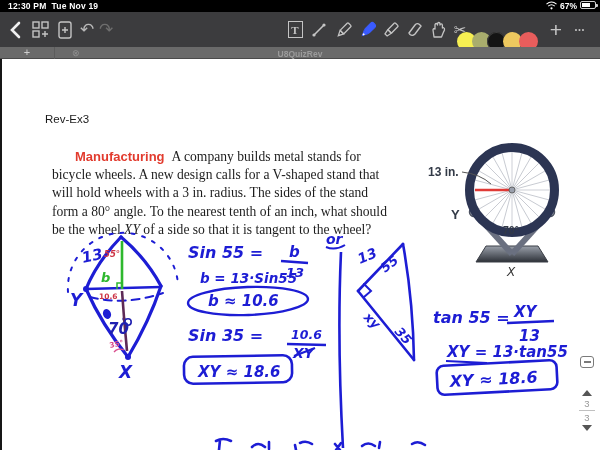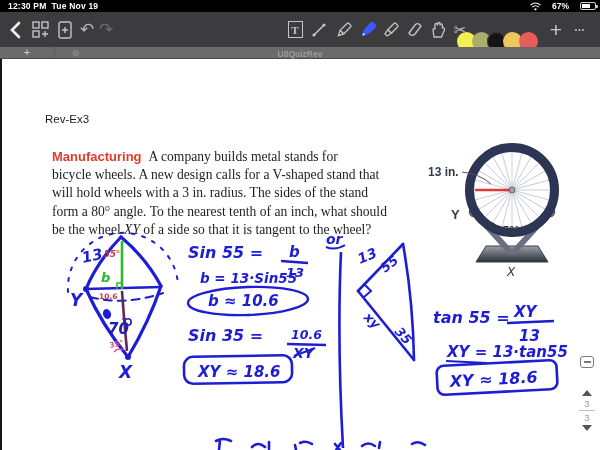--- a/index.html
+++ b/index.html
@@ -4,21 +4,21 @@
 <style>
   * { margin:0; padding:0; box-sizing:border-box; }
   html,body { width:600px; height:450px; }
   body { font-family:"Liberation Sans",sans-serif; background:#000; }
   #screen { position:relative; width:600px; height:450px; overflow:hidden; background:#fff; }
 
   
   #statusbar { position:absolute; left:0; top:0; width:600px; height:29px; background:#000;
     color:#fff; font-size:8.5px; font-weight:bold; }
   #statusbar .left { position:absolute; left:8px; top:1px; letter-spacing:.2px; }
-  #statusbar .right { position:absolute; right:4px; top:1px; display:flex; align-items:center; gap:11px; }
+  #statusbar .right { position:absolute; right:4px; top:1px; display:flex; gap:3px; }
   .batt { position:relative; width:16px; height:8px; border:1px solid #cfcfcf; border-radius:2px; }
   .batt .fill { position:absolute; left:1px; top:1px; height:4px; width:8px; background:#fff; }
   .batt .nub { position:absolute; right:-3px; top:2px; width:2px; height:3px; background:#cfcfcf; border-radius:0 1px 1px 0; }
 
   
   #toolbar { position:absolute; left:0; top:12px; width:600px; height:35px; background:#3c3c3e; }
   .tbtn { position:absolute; top:0; height:35px; display:flex; align-items:center; justify-content:center; }
   .swatch { position:absolute; top:20px; width:19px; height:19px; border-radius:50%; }
   .texttool { width:15px; height:17px; border:1.5px solid #c4c4c4; color:#c4c4c4;
     font-size:11px; font-weight:bold; display:flex; align-items:center; justify-content:center;
@@ -35,21 +35,21 @@
     font-size:8.5px; font-weight:bold; }
 
   
   #page { position:absolute; left:0; top:59px; width:600px; height:391px; background:#fff; }
   #leftedge { position:absolute; left:0; top:59px; width:2px; height:391px; background:#161616; }
 
   #heading { position:absolute; left:45px; top:113px; font-size:11.5px; font-weight:normal; color:#1a1a1a;
     font-family:"Liberation Sans",sans-serif; }
   #problem { position:absolute; left:52px; top:148px; width:385px;
     font-family:"Liberation Serif",serif; font-size:13.6px; line-height:18.2px; color:#1d1d1d; }
-  #problem .kw { font-weight:bold; margin-right:7px; font-family:"Liberation Sans",sans-serif; font-size:13px; }
+  #problem .kw { font-weight:bold; margin-right:7px; font-family:"Liberation Sans",sans-serif; font-size:13px;margin-left:23px; }
   #problem .ital { font-style:italic; }
 
   svg text { font-family:"DejaVu Sans",sans-serif; }
   .hw { font-family:"DejaVu Sans",sans-serif; font-style:italic; font-weight:bold; fill:#1d1dd4; }
   .figlbl { font-family:"Liberation Sans",sans-serif; font-weight:bold; fill:#333a47; }
 
   
   #pagenav { position:absolute; right:2px; top:356px; width:22px; text-align:center;
     font-size:9.5px; color:#999; }
   #pagenav .previcon { width:14px; height:12px; border:1.5px solid #7a7a7a; border-radius:3px;

